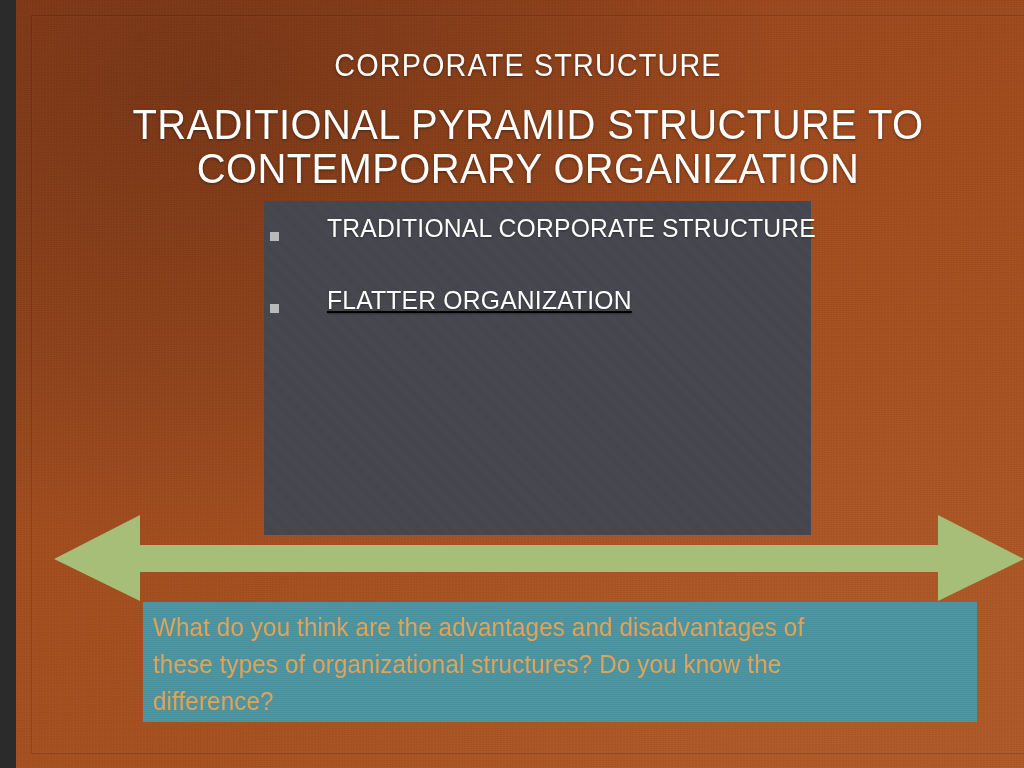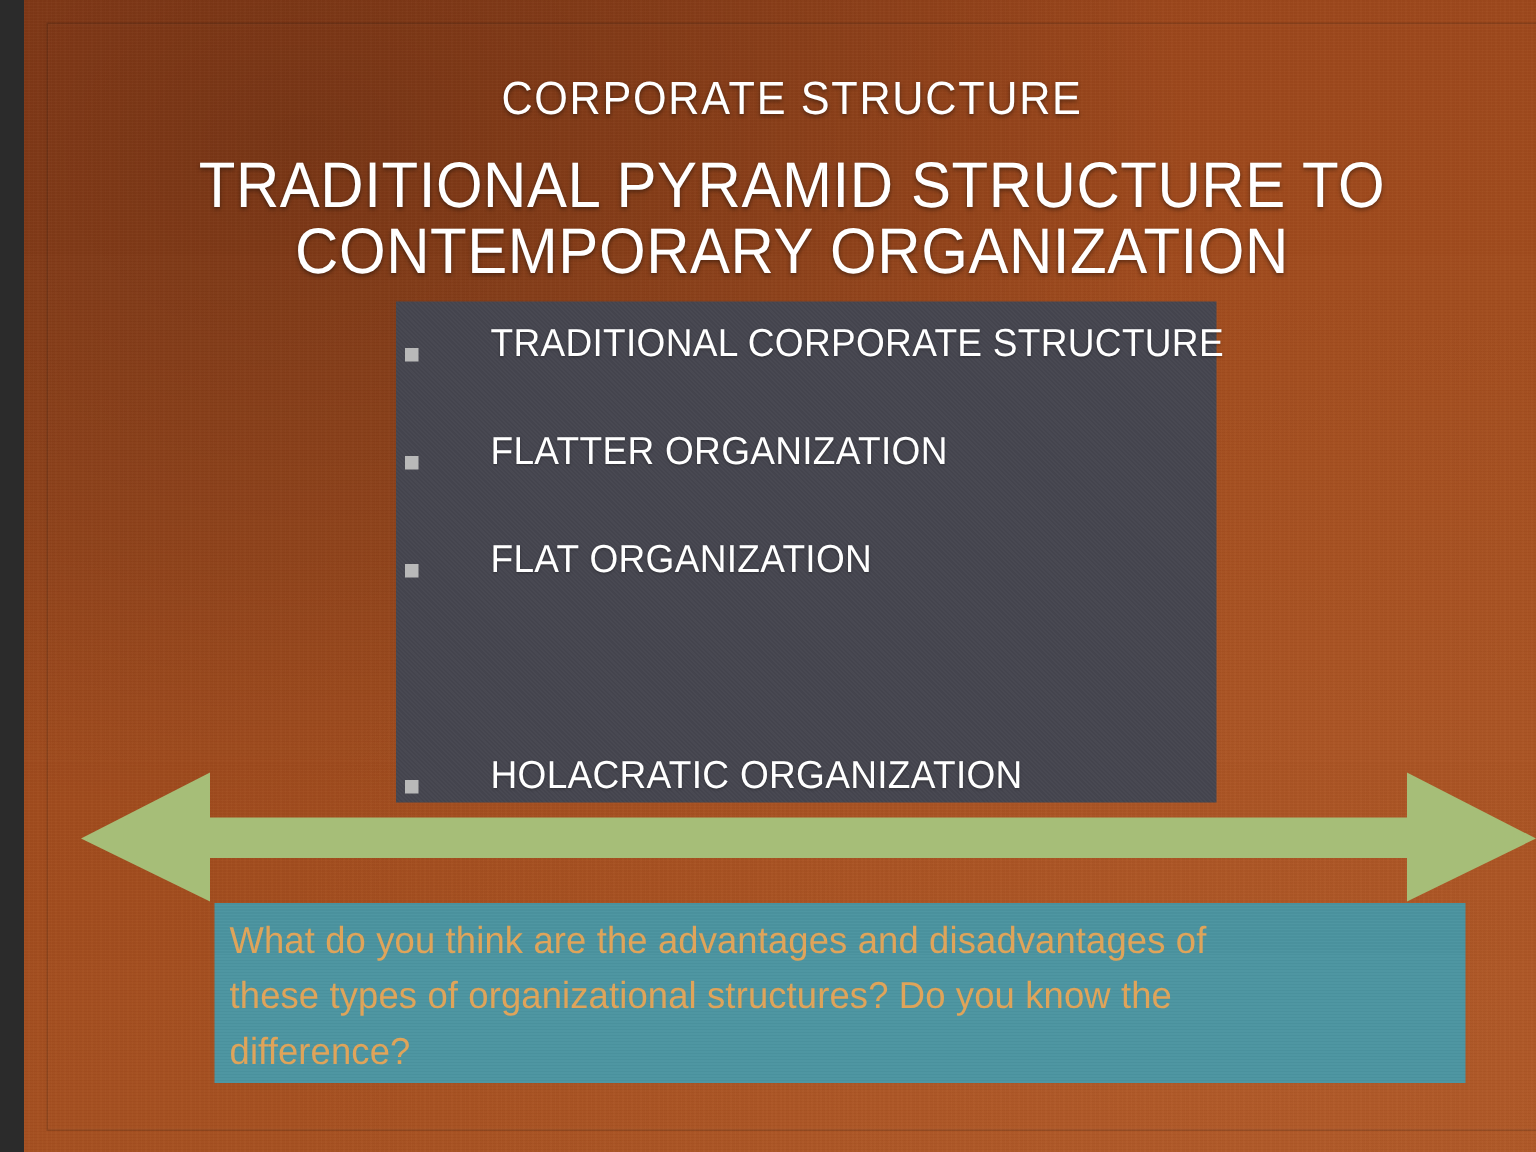--- a/index.html
+++ b/index.html
@@ -91,21 +91,21 @@
   .bullet-row {
     position: absolute;
     left: 6px;
     right: 4px;
     height: 34px;
     display: flex;
     align-items: flex-end;
     gap: 40px;
   }
   .bullet-row.b0 { top: 6px; }
-  .bullet-row.b1 { top: 78px; }
+  .bullet-row.b1 { top: 78px; text-decoration: underline; }
   .bullet-row.b2 { top: 150px; }
   .bullet-row.b3 { top: 222px; }
   .bullet-row.b4 { top: 294px; }
   .bullet-marker {
     width: 9px;
     height: 9px;
     background: #b9b9b9;
     flex: 0 0 auto;
     margin-right: 8px;
     margin-top: 3px;
@@ -178,30 +178,22 @@
     <div class="bullet-row b0">
       <span class="bullet-marker"></span>
       <span class="bullet-label">TRADITIONAL CORPORATE STRUCTURE</span>
     </div>
 
     <div class="bullet-row b1">
       <span class="bullet-marker"></span>
       <span class="bullet-label">FLATTER ORGANIZATION</span>
     </div>
 
-    <div class="bullet-row b2">
-      <span class="bullet-marker"></span>
-      <span class="bullet-label">FLAT ORGANIZATION</span>
-    </div>
-
-
-    <div class="bullet-row b4">
-      <span class="bullet-marker"></span>
-      <span class="bullet-label">HOLACRATIC ORGANIZATION</span>
-    </div>
+
+
 
   </div>
 
   <div id="double-arrow">
     <svg width="974" height="92" viewBox="0 0 974 92" xmlns="http://www.w3.org/2000/svg">
       <polygon points="2,47 88,3 88,33 886,33 886,3 972,47 886,89 886,60 88,60 88,89" fill="#a6be78"></polygon>
     </svg>
   </div>
 
   <div id="question-box">

